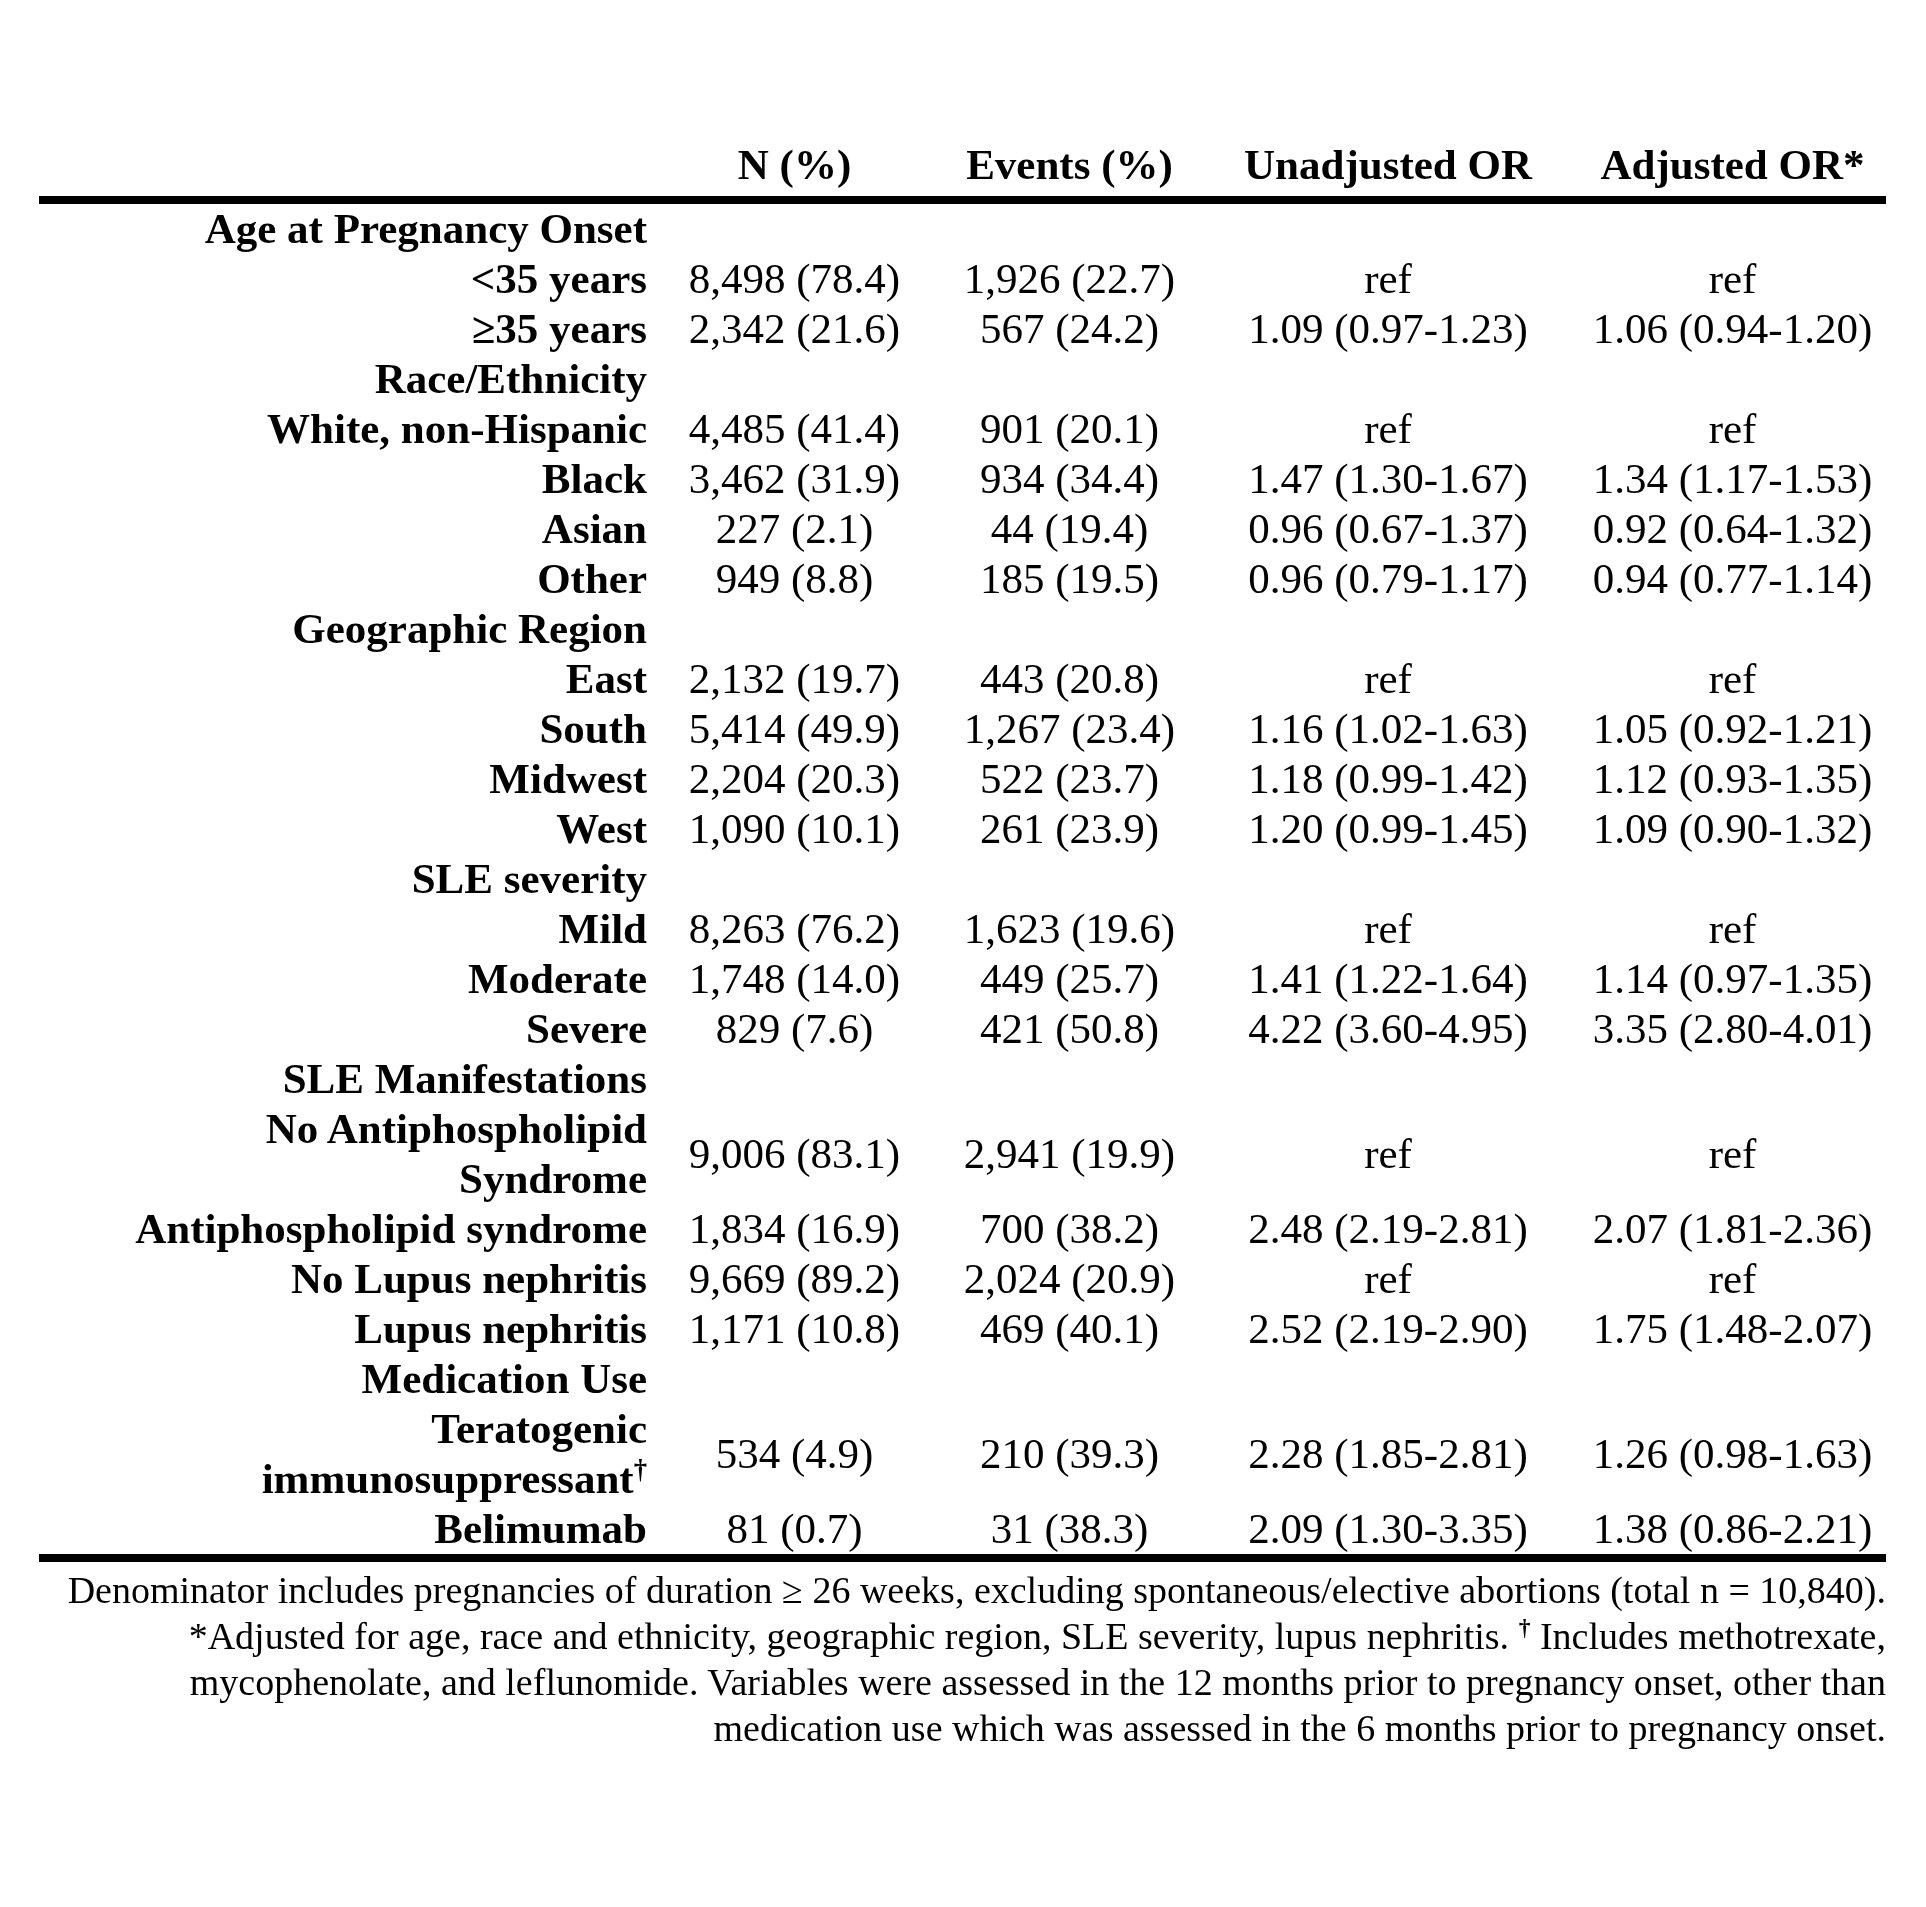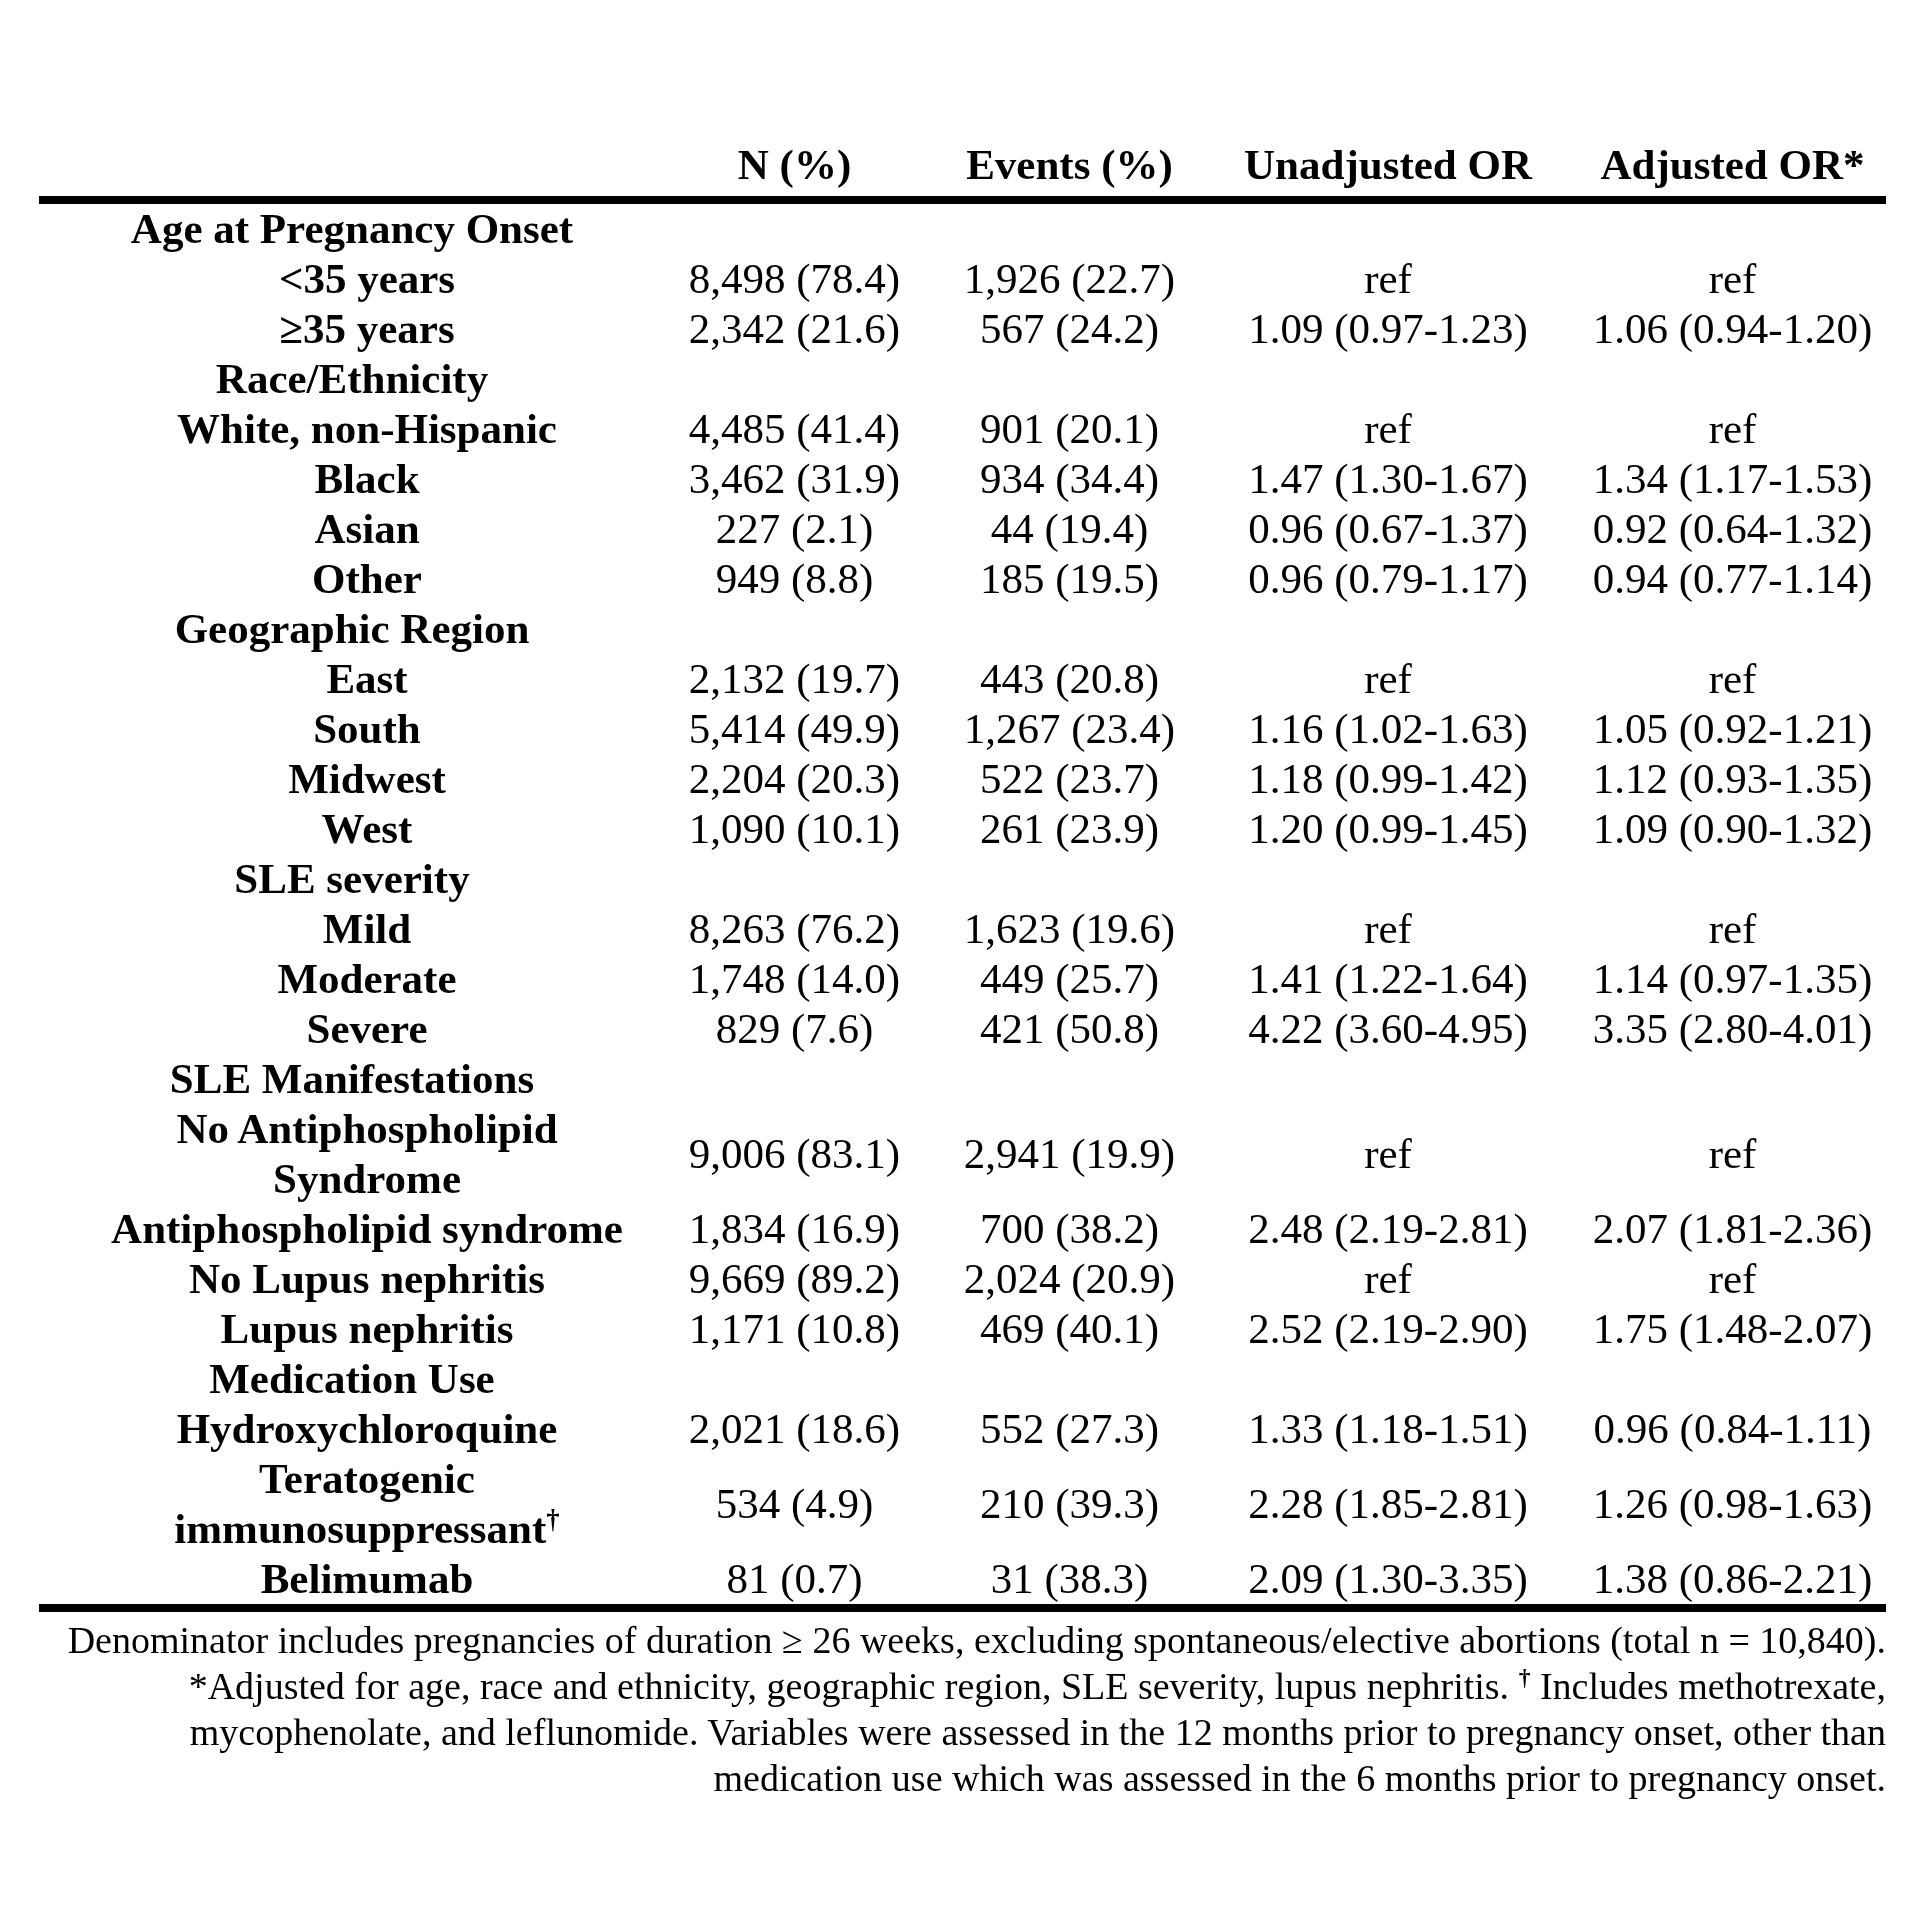--- a/index.html
+++ b/index.html
@@ -41,21 +41,21 @@
   tbody td {
     font-size: 43px;
     line-height: 50px;
     height: 50px;
     padding: 0;
     text-align: center;
     vertical-align: middle;
     white-space: nowrap;
   }
   tbody td.label {
-    text-align: center;
+    text-align: right;
     font-weight: bold;
     white-space: pre-line;
     padding-left: 18px;
   }
   tbody tr.item td.label { padding-left: 48px; }
   tbody td.label sup {
     font-size: 62%;
     vertical-align: super;
     line-height: 0;
   }
@@ -252,27 +252,20 @@
           <td class="num">1.75 (1.48-2.07)</td>
         </tr>
         <tr class="section">
           <td class="label">Medication Use</td>
           <td class="num"></td>
           <td class="num"></td>
           <td class="num"></td>
           <td class="num"></td>
         </tr>
         <tr class="item">
-          <td class="label">Hydroxychloroquine</td>
-          <td class="num">2,021 (18.6)</td>
-          <td class="num">552 (27.3)</td>
-          <td class="num">1.33 (1.18-1.51)</td>
-          <td class="num">0.96 (0.84-1.11)</td>
-        </tr>
-        <tr class="item">
           <td class="label">Teratogenic
 immunosuppressant<sup>†</sup></td>
           <td class="num">534 (4.9)</td>
           <td class="num">210 (39.3)</td>
           <td class="num">2.28 (1.85-2.81)</td>
           <td class="num">1.26 (0.98-1.63)</td>
         </tr>
         <tr class="item">
           <td class="label">Belimumab</td>
           <td class="num">81 (0.7)</td>

